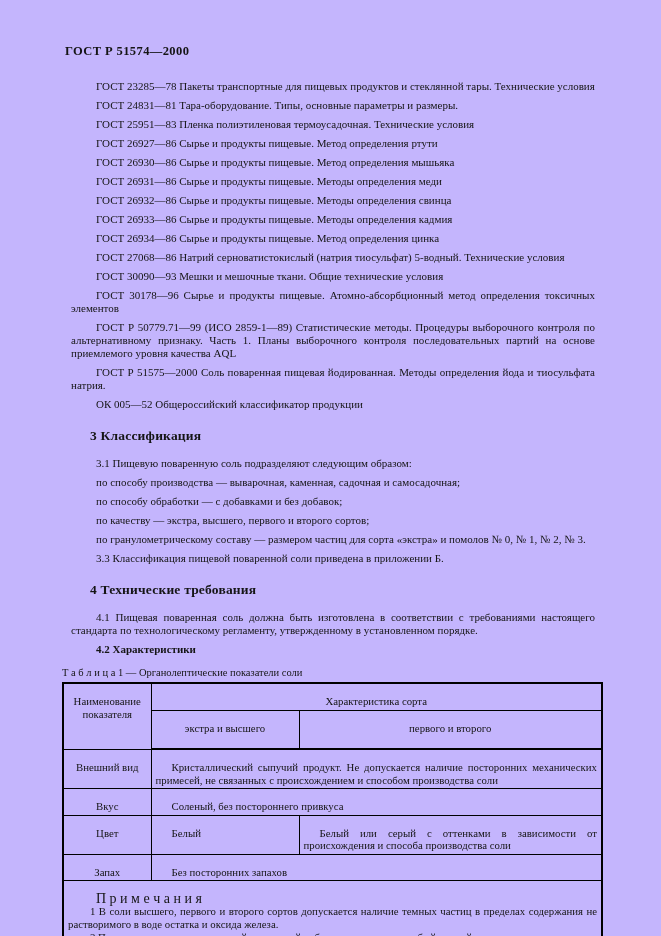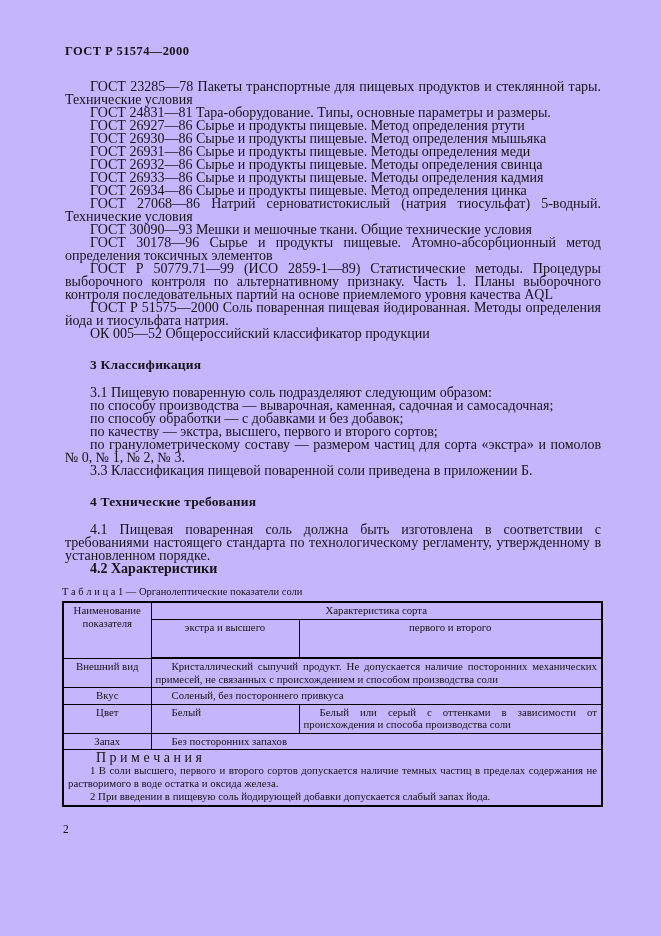--- a/index.html
+++ b/index.html
@@ -15,22 +15,22 @@
     padding: 44px 60px 0 65px;
     overflow: hidden;
   }
   .doc-header {
     font-weight: bold;
     font-size: 12.5px;
     letter-spacing: 0.4px;
     margin-bottom: 21px;
   }
   p.body-par {
-    margin: 0;
-    font-size: 14px;
+    margin: 6px;
+    font-size: 11px;
     line-height: 13px;
     text-align: justify;
     text-indent: 25px;
   }
   p.bold { font-weight: bold; }
   h2.sect {
     font-size: 13.5px;
     font-weight: bold;
     margin: 17px 0 13px 0;
     text-indent: 25px;
@@ -46,21 +46,21 @@
     table-layout: fixed;
     width: 539px;
     margin-left: -3px;
     border: 2.5px solid #000;
   }
   table.gost td {
     border: 1.5px solid #000;
     font-size: 10.8px;
     line-height: 12.5px;
     vertical-align: top;
-    padding: 1px 4px 2px 4px;
+    padding: 11px 4px 2px 4px;
   }
   td.hdr {
     text-align: center;
     vertical-align: middle;
     font-size: 9.5px;
     line-height: 11.5px;
     padding: 4px 4px;
   }
   tr.subhdr-row td { border-bottom: 2.5px solid #000; height: 39px; }
   td.name-cell { text-indent: 0; padding-left: 7px; padding-top: 2px; text-align: center; }
@@ -86,20 +86,21 @@
 </head>
 <body>
 
 <div class="page">
 
   <div class="doc-header">ГОСТ Р 51574—2000</div>
 
   <div>
     <p class="body-par">ГОСТ 23285—78  Пакеты транспортные для пищевых продуктов и стеклянной тары. Технические условия</p>
     <p class="body-par">ГОСТ 24831—81  Тара-оборудование. Типы, основные параметры и размеры.</p>
+    <p class="body-par">ГОСТ 25951—83  Пленка полиэтиленовая термоусадочная. Технические условия</p>
     <p class="body-par">ГОСТ 26927—86  Сырье и продукты пищевые. Метод определения ртути</p>
     <p class="body-par">ГОСТ 26930—86  Сырье и продукты пищевые. Метод определения мышьяка</p>
     <p class="body-par">ГОСТ 26931—86  Сырье и продукты пищевые. Методы определения меди</p>
     <p class="body-par">ГОСТ 26932—86  Сырье и продукты пищевые. Методы определения свинца</p>
     <p class="body-par">ГОСТ 26933—86  Сырье и продукты пищевые. Методы определения кадмия</p>
     <p class="body-par">ГОСТ 26934—86  Сырье и продукты пищевые. Метод определения цинка</p>
     <p class="body-par">ГОСТ 27068—86  Натрий серноватистокислый (натрия тиосульфат) 5-водный. Технические условия</p>
     <p class="body-par">ГОСТ 30090—93  Мешки и мешочные ткани. Общие технические условия</p>
     <p class="body-par">ГОСТ 30178—96  Сырье и продукты пищевые. Атомно-абсорбционный метод определения токсичных элементов</p>
     <p class="body-par">ГОСТ Р 50779.71—99 (ИСО 2859-1—89) Статистические методы. Процедуры выборочного контроля по альтернативному признаку. Часть 1. Планы выборочного контроля последовательных партий на основе приемлемого уровня качества AQL</p>

